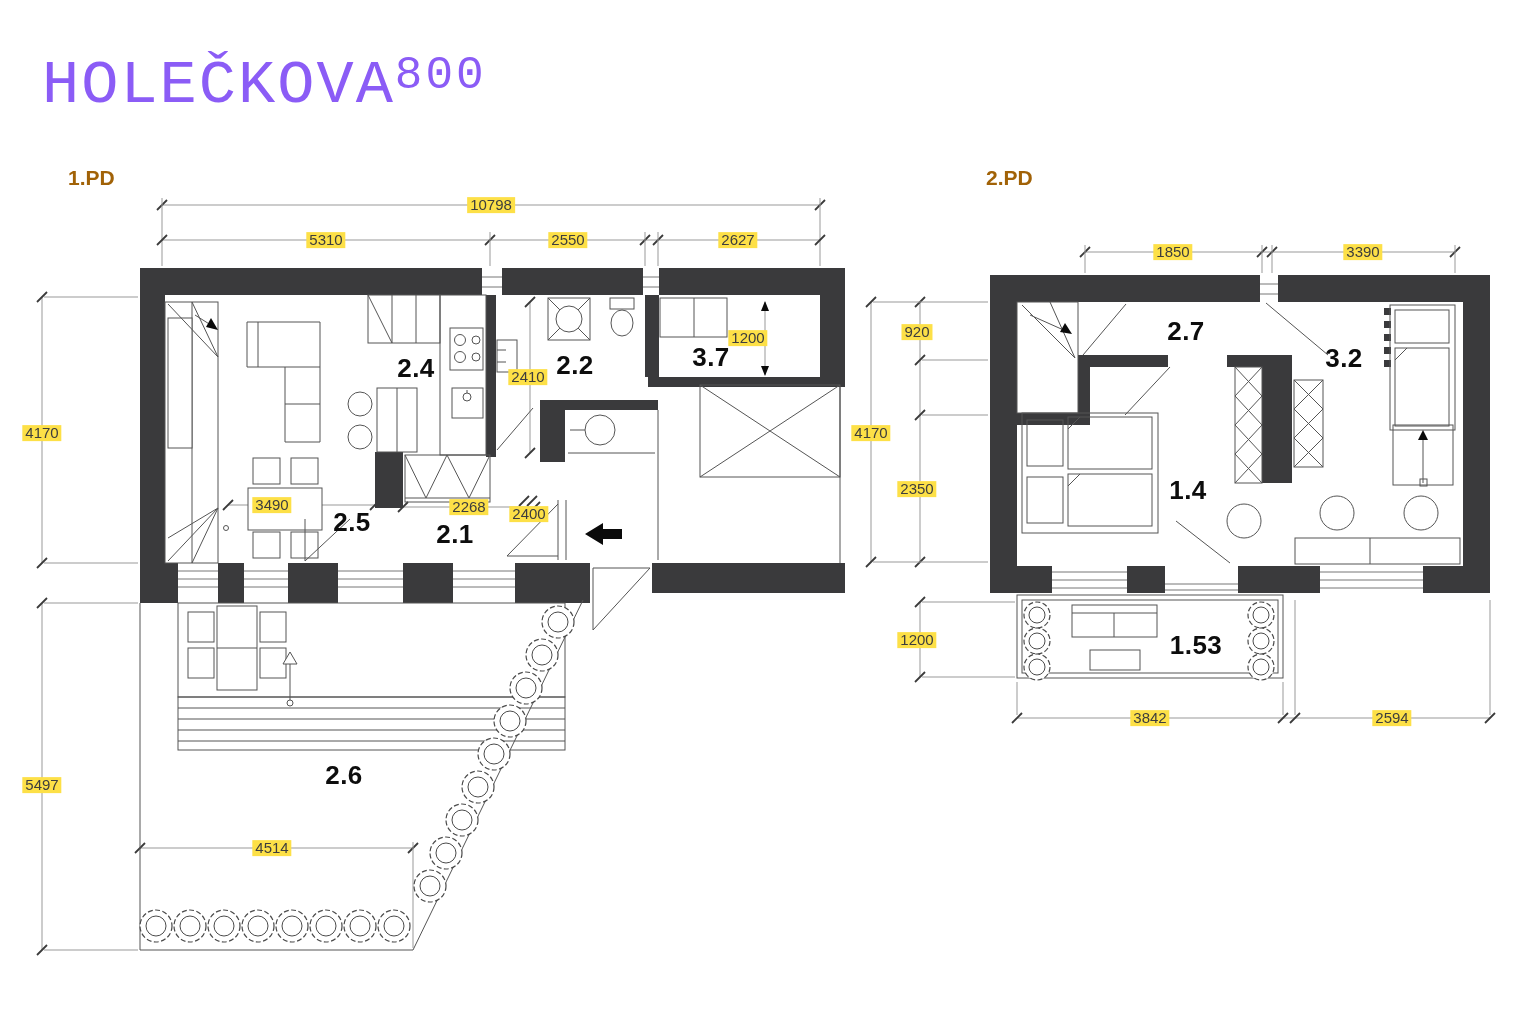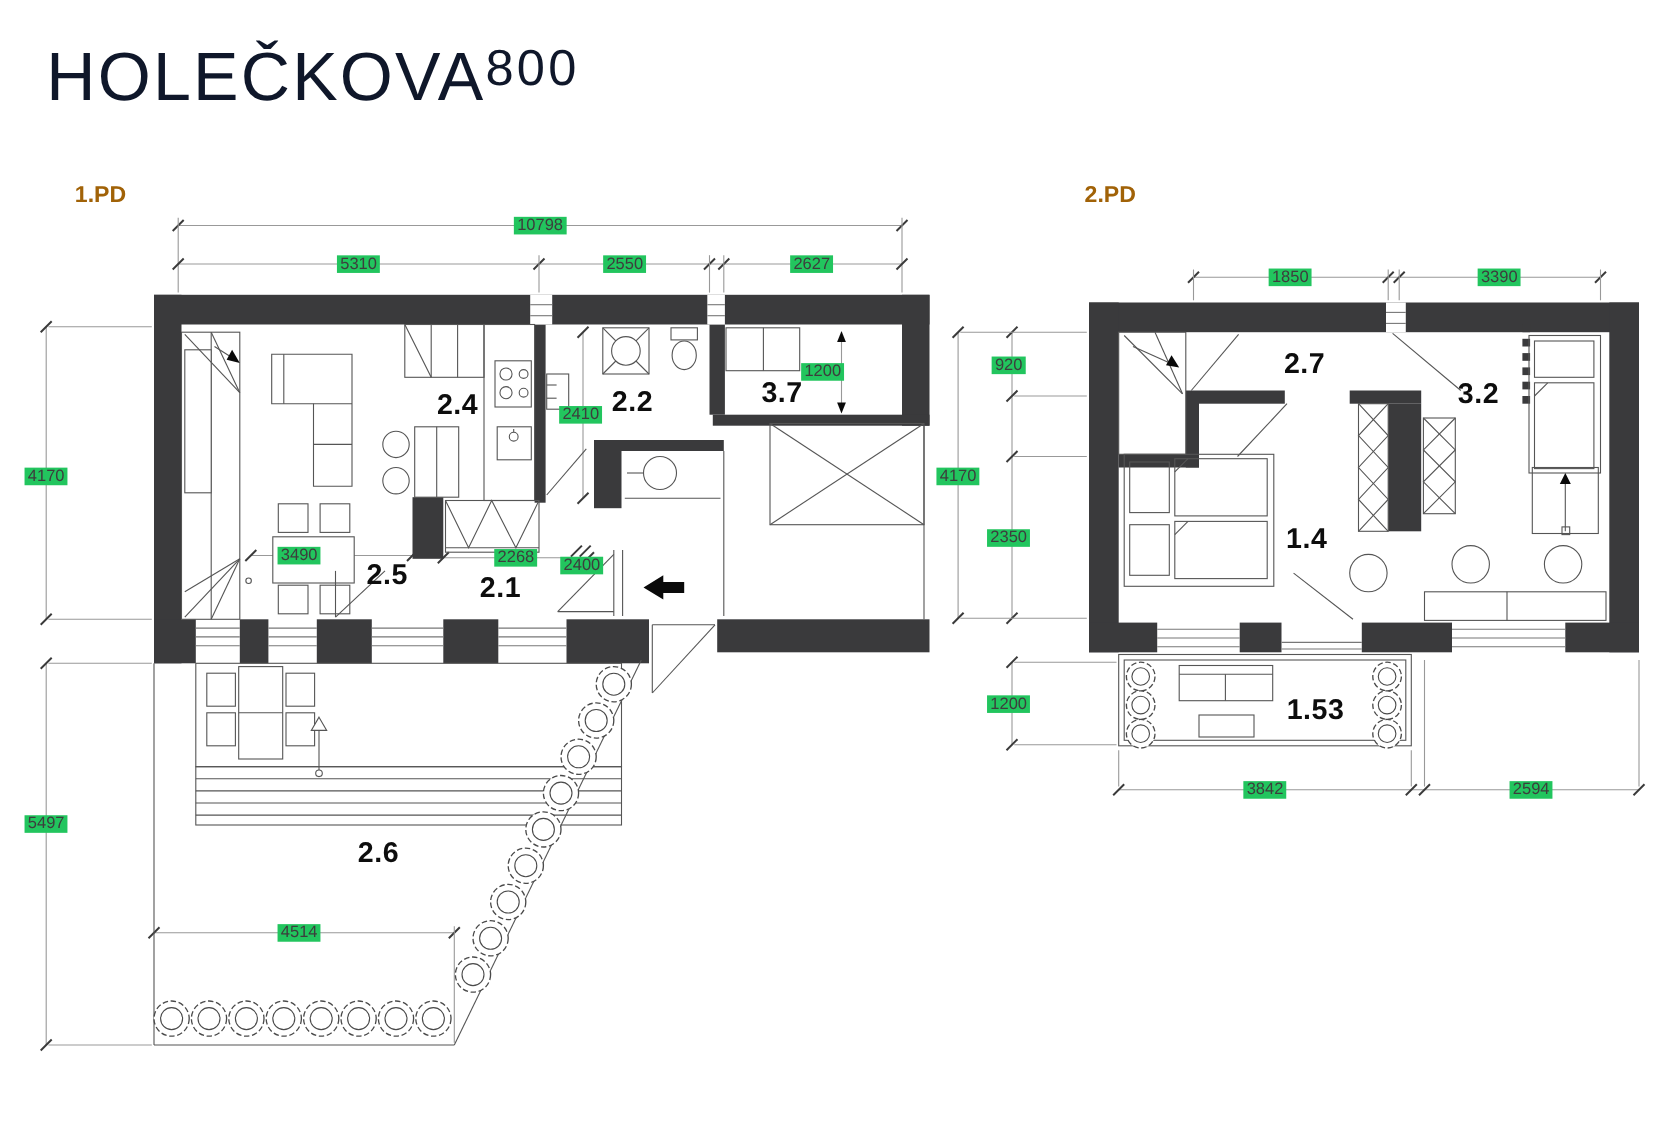--- a/index.html
+++ b/index.html
@@ -11,25 +11,25 @@
   .wall{ fill:var(--wall); stroke:none; }
   .thin{ stroke:var(--line); stroke-width:1; fill:none; }
   .thinw{ stroke:var(--line); stroke-width:1; fill:#ffffff; }
   .glaz{ stroke:#777; stroke-width:1; fill:none; }
   .dimline{ stroke:var(--dim-line); stroke-width:1; fill:none; }
   .tick{ stroke:#3a3a3a; stroke-width:1.8; fill:none; }
   .blk{ fill:#0a0a0a; stroke:none; }
   .tree{ fill:#ffffff; stroke:#4a4a4a; stroke-width:1.2; stroke-dasharray:5 2.4; }
   .treein{ fill:none; stroke:#4a4a4a; stroke-width:1; }
   .lbl{ position:absolute; transform:translate(-50%,-50%); white-space:nowrap; }
-  .dim{ font-size:15px; color:var(--dim-text); background:#22c55e; padding:0 3px; line-height:1.05; }
+  .dim{ font-size:15px; color:var(--dim-text); background:#fde047; padding:0 3px; line-height:1.05; }
   .room{ font-size:26px; font-weight:700; color:#0d0d0d; letter-spacing:0.5px; }
   .planlabel{ position:absolute; font-size:21px; font-weight:700; color:#a16207; }
-  #title{ position:absolute; left:42px; top:34px; color:#0f172a;
-          font-family:Liberation Sans, sans-serif; }
+  #title{ position:absolute; left:42px; top:50px; color:#8b5cf6;
+          font-family:Liberation Mono, monospace; }
   #title .nm{ font-size:62px; letter-spacing:2px; font-weight:400; }
   #title .num{ font-size:46px; letter-spacing:3px; vertical-align:14px; font-weight:400; }
 </style>
 </head>
 <body>
 
 <div id="stage">
 
 <svg width="1520" height="1020" viewBox="0 0 1520 1020">
   <defs>
@@ -432,21 +432,21 @@
   <div id="title"><span class="nm">HOLEČKOVA</span><span class="num">800</span></div>
 
   <div class="planlabel" style="left:68px;top:166px">1.PD</div>
   <div class="planlabel" style="left:986px;top:166px">2.PD</div>
 
   <div class="lbl dim" style="left:491px;top:205px">10798</div>
   <div class="lbl dim" style="left:326px;top:240px">5310</div>
   <div class="lbl dim" style="left:568px;top:240px">2550</div>
   <div class="lbl dim" style="left:738px;top:240px">2627</div>
   <div class="lbl dim" style="left:42px;top:433px">4170</div>
-  <div class="lbl dim" style="left:42px;top:749px">5497</div>
+  <div class="lbl dim" style="left:42px;top:785px">5497</div>
   <div class="lbl dim" style="left:272px;top:505px">3490</div>
   <div class="lbl dim" style="left:469px;top:507px">2268</div>
   <div class="lbl dim" style="left:529px;top:514px">2400</div>
   <div class="lbl dim" style="left:528px;top:377px">2410</div>
   <div class="lbl dim" style="left:748px;top:338px">1200</div>
   <div class="lbl dim" style="left:272px;top:848px">4514</div>
 
   <div class="lbl dim" style="left:1173px;top:252px">1850</div>
   <div class="lbl dim" style="left:1363px;top:252px">3390</div>
   <div class="lbl dim" style="left:871px;top:433px">4170</div>

